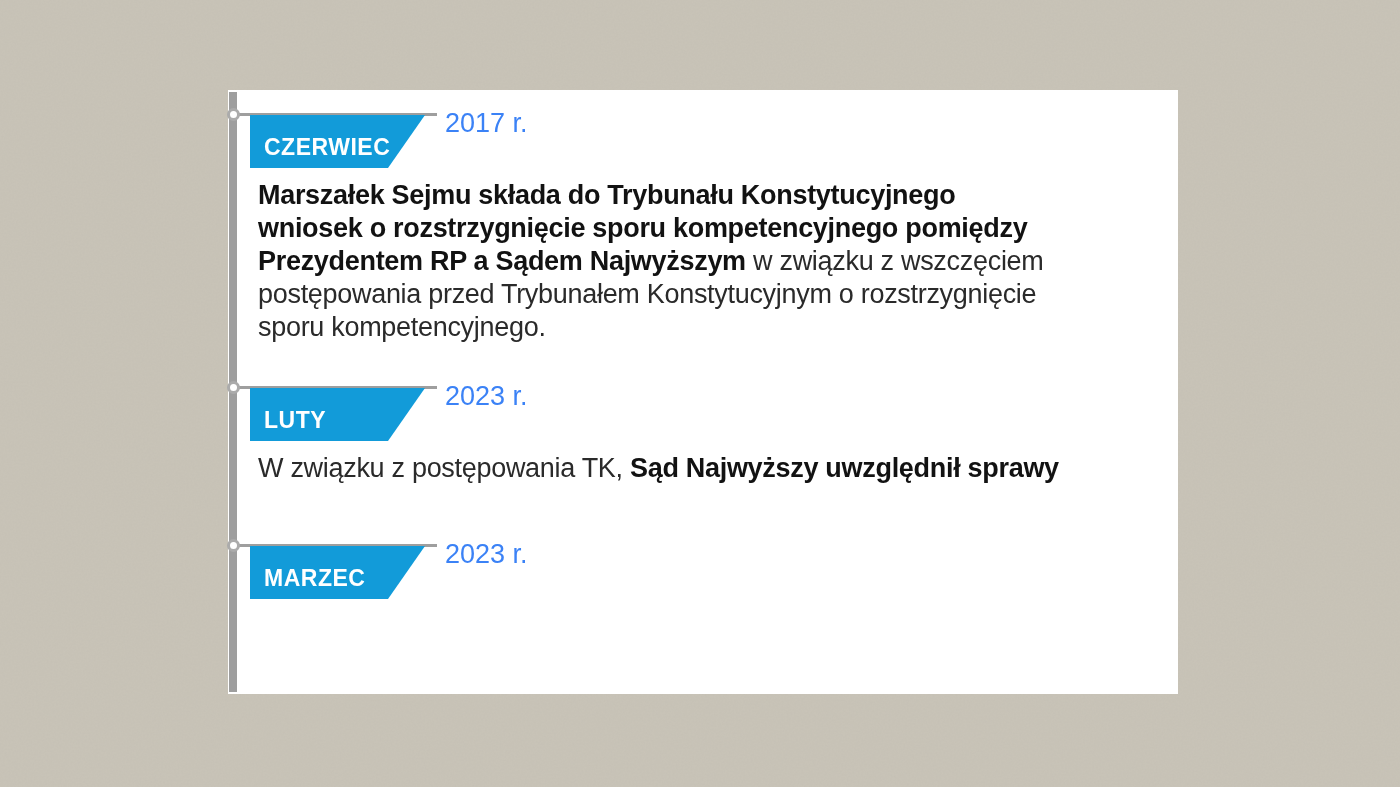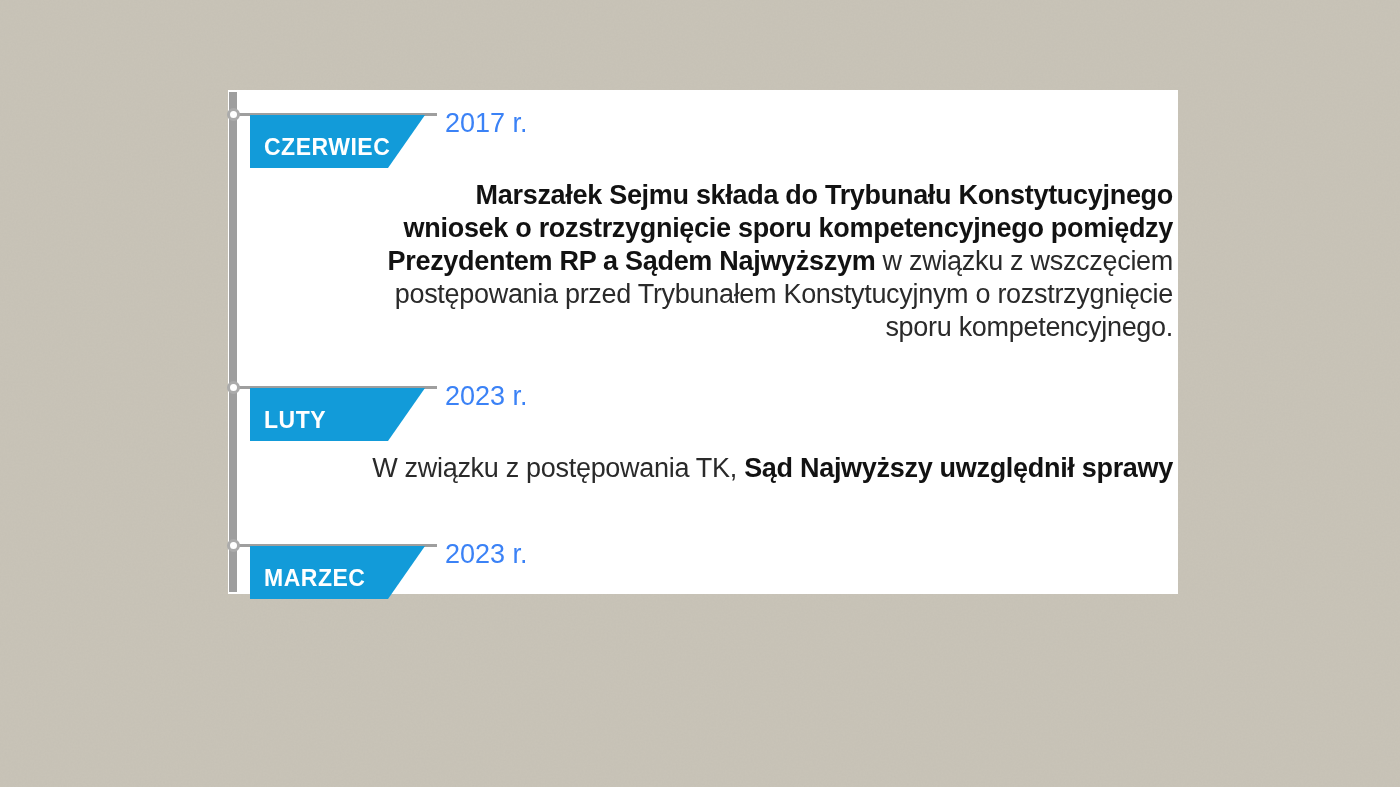--- a/index.html
+++ b/index.html
@@ -3,21 +3,21 @@
 <meta charset="utf-8">
 <style>
   html,body{margin:0;padding:0;}
   body{
     width:1400px;height:787px;position:relative;overflow:hidden;
     background:#c9c4b8;
     font-family:"Liberation Sans", sans-serif;
   }
   .texture{position:absolute;left:0;top:0;width:1400px;height:787px;z-index:0;pointer-events:none;}
   .card{
-    position:absolute;left:228px;top:90px;width:950px;height:504px;
+    position:absolute;left:228px;top:90px;width:950px;height:604px;
     background:#ffffff;z-index:1;
   }
   .vline{
     position:absolute;left:1px;top:2px;bottom:2px;width:8px;
     background:#9e9e9e;
   }
   .entry{position:absolute;left:0;width:100%;height:1px;}
   .entry-1{top:23px;}
   .entry-2{top:296px;}
   .entry-3{top:454px;}
@@ -41,21 +41,20 @@
     letter-spacing:0.5px;padding:0 0 9px 14px;white-space:nowrap;
   }
   .year{
     position:absolute;left:217px;top:-6px;
     font-size:27px;line-height:32px;color:#3b82f6;white-space:nowrap;
   }
   .body-text{
     position:absolute;left:30px;top:66px;width:915px;
     font-size:27px;line-height:33px;color:#2a2a2a;
     letter-spacing:-0.3px;
-    text-align:right;
   }
   .body-text .b{font-weight:700;color:#121212;}
 </style>
 </head>
 <body>
 
 <svg class="texture" xmlns="http://www.w3.org/2000/svg">
   <filter id="grain">
     <feTurbulence type="fractalNoise" baseFrequency="0.55" numOctaves="3" seed="7" result="n"></feTurbulence>
     <feColorMatrix in="n" type="matrix" values="0 0 0 0 0.45  0 0 0 0 0.43  0 0 0 0 0.38  0 0 0 0.45 0"></feColorMatrix>

